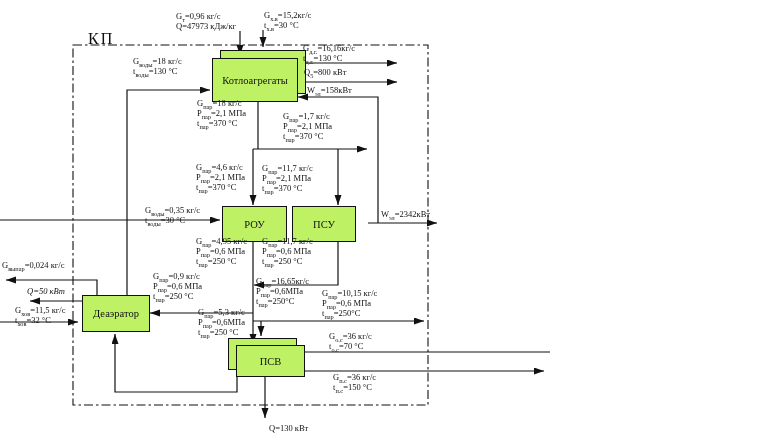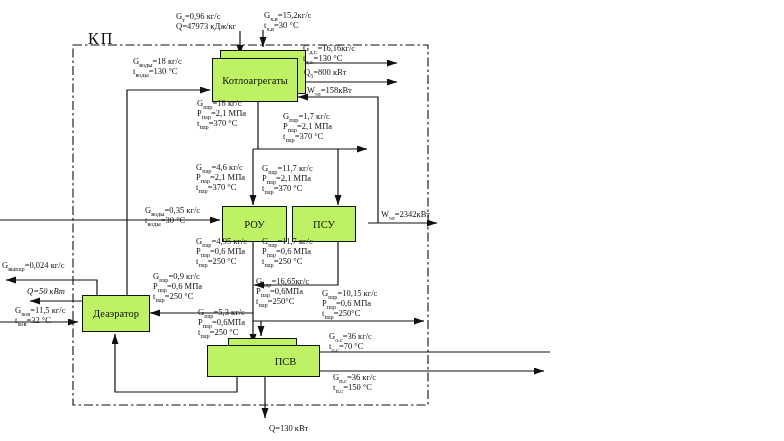--- a/index.html
+++ b/index.html
@@ -71,21 +71,21 @@
   <div class="blk" style="left:222px;top:206px;width:63px;height:34px;">
     <span>РОУ</span>
   </div>
   <div class="blk" style="left:292px;top:206px;width:62px;height:34px;">
     <span>ПСУ</span>
   </div>
   <div class="blk" style="left:82px;top:295px;width:66px;height:35px;">
     <span>Деаэратор</span>
   </div>
   <div class="blk" style="left:228px;top:338px;width:67px;height:30px;"></div>
-  <div class="blk" style="left:207px;top:345px;width:67px;height:30px;padding-left:44px;">
+  <div class="blk" style="left:236px;top:345px;width:67px;height:30px;">
     <span>ПСВ</span>
   </div>
 
   <div class="kp" style="left:88px;top:30px;">КП</div>
 
   <div class="lbl" style="left:176px;top:12px;">
     <span class="ln"><span>G</span><sub>т</sub><span>=0,96 кг/с</span></span>
     <span class="ln"><span>Q</span><sub></sub><span>=47973 кДж/кг</span></span>
   </div>
   <div class="lbl" style="left:264px;top:11px;">

